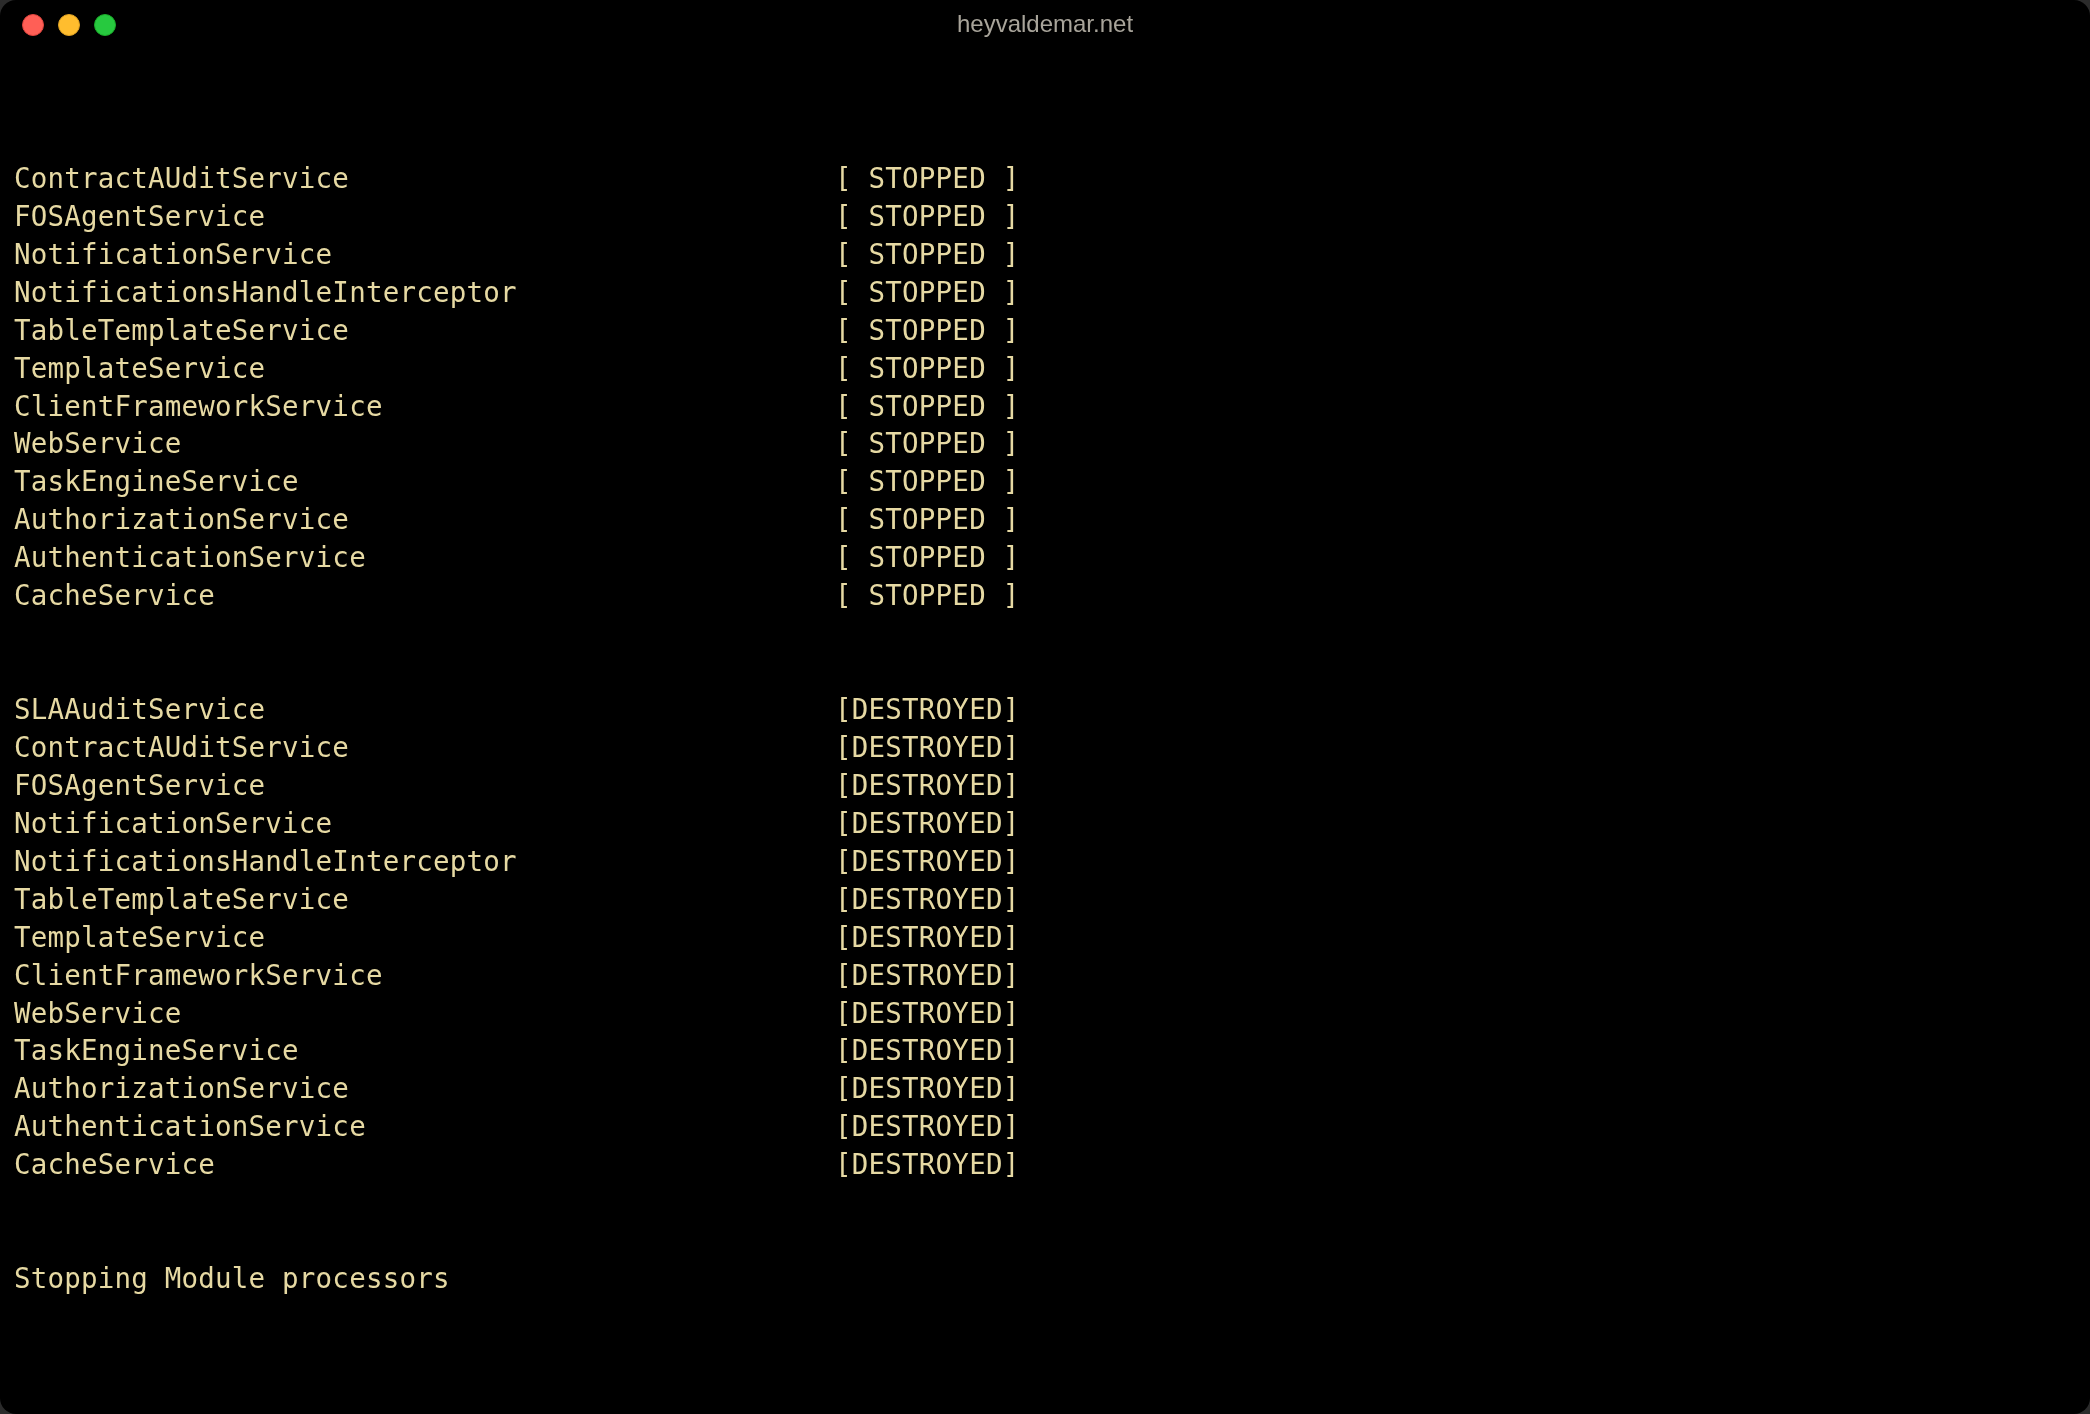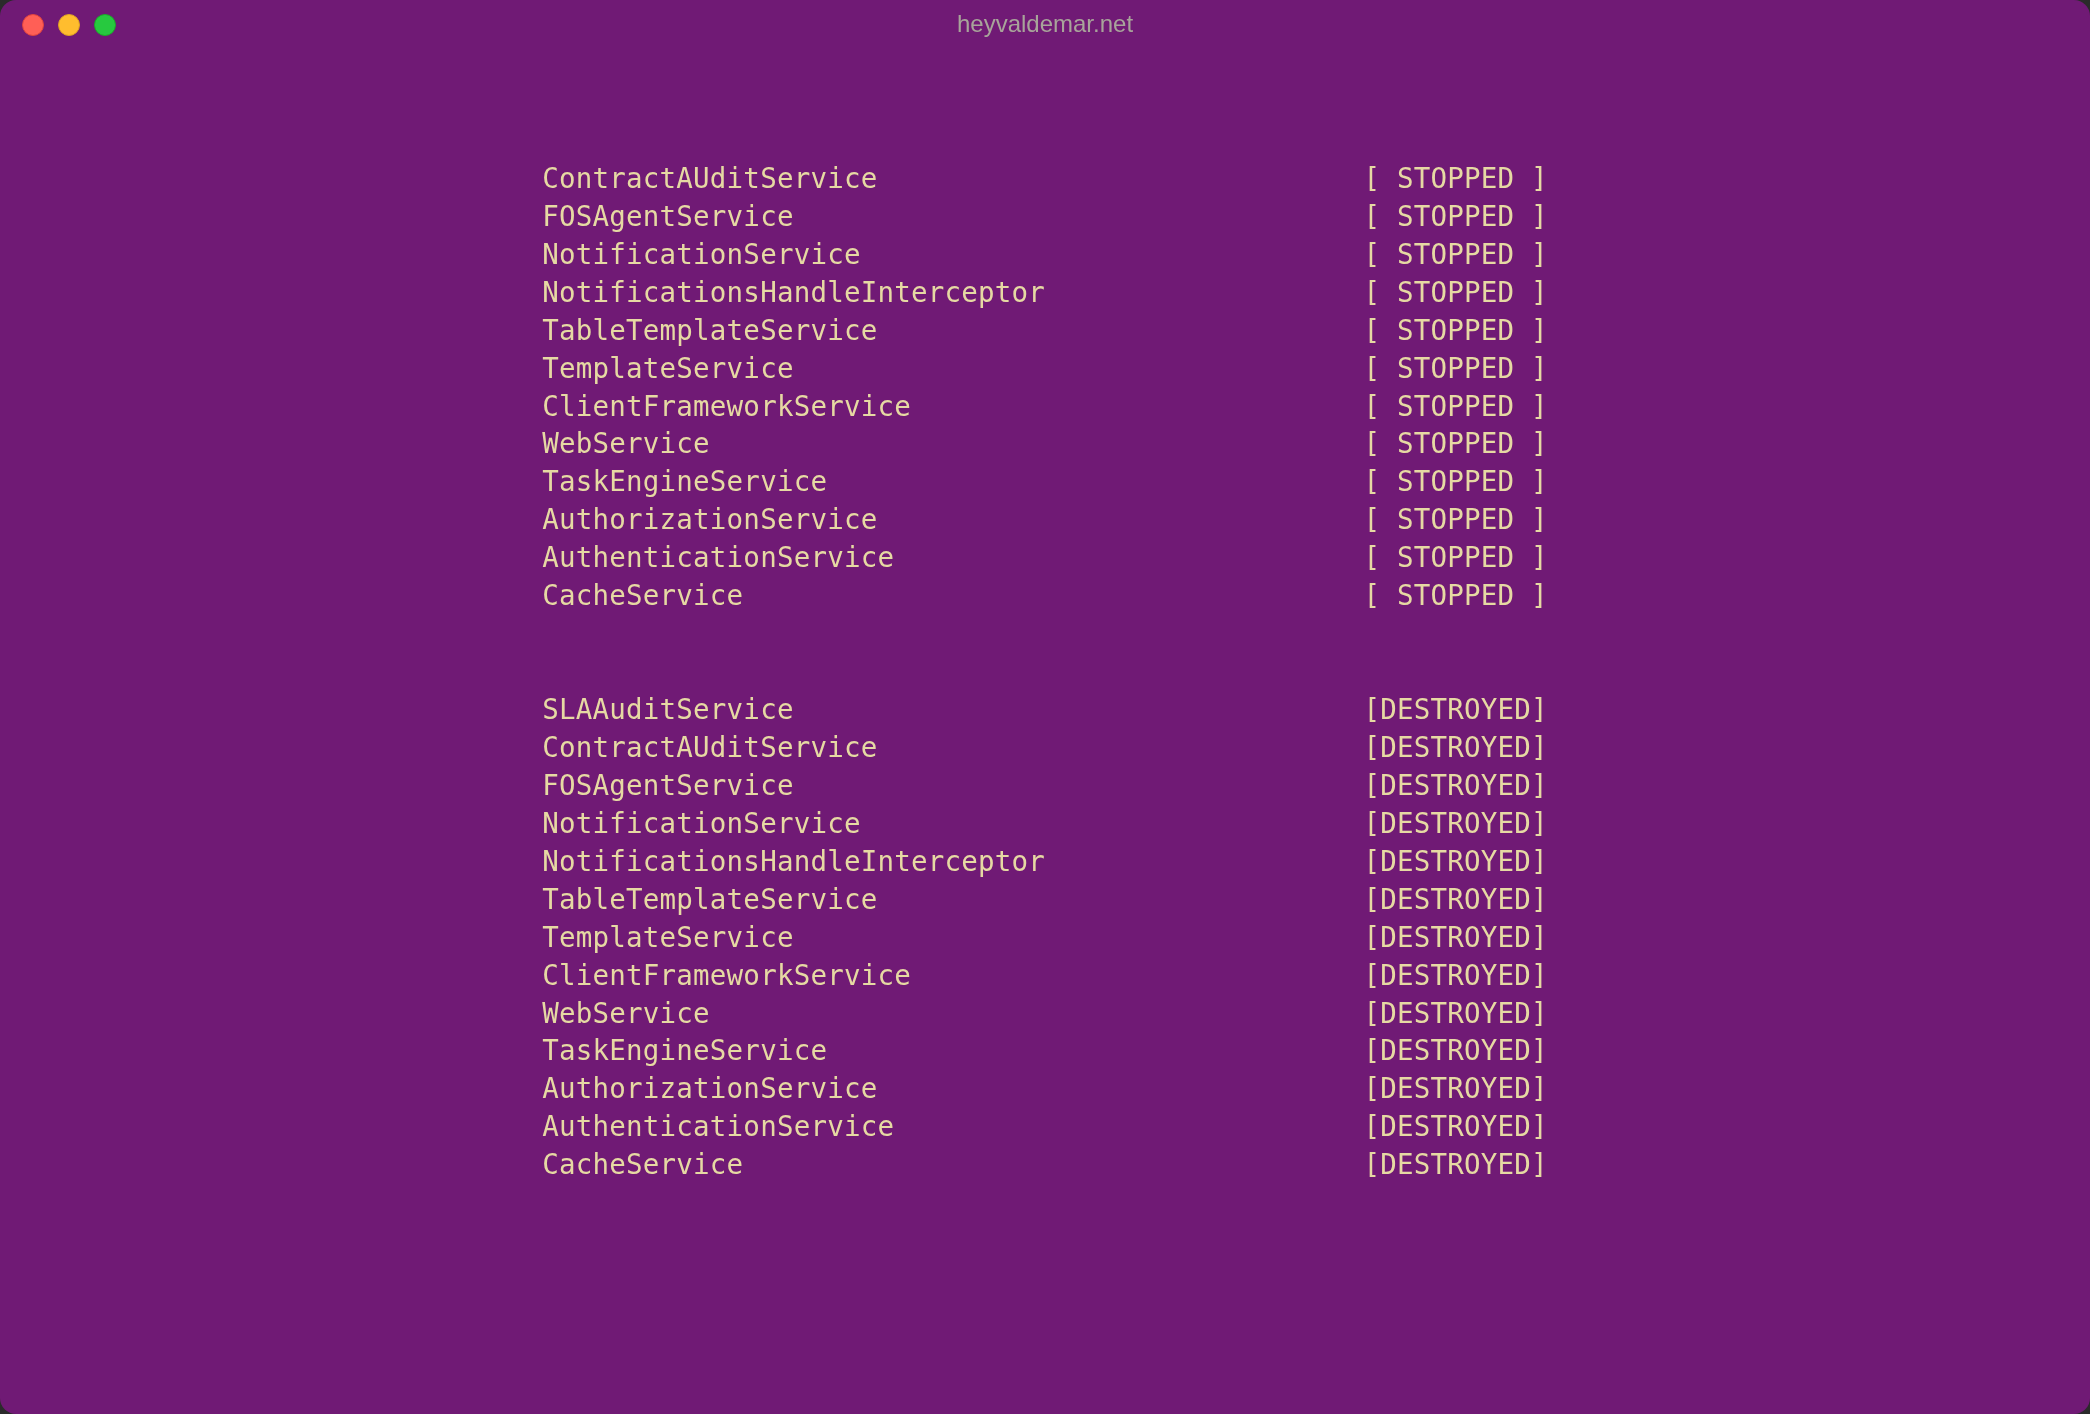--- a/index.html
+++ b/index.html
@@ -9,25 +9,24 @@
     height: 1414px;
     background: #2b2b2b;
     font-family: "SF Mono", "Menlo", "Consolas", monospace;
     font-size: 27.5px;
     color: #e6d9a3;
     overflow: hidden;
   }
   .window {
     width: 2090px;
     height: 1414px;
-    background: #701a75;
+    background: #000000;
     border-radius: 16px;
     box-sizing: border-box;
     position: relative;
-    text-align: center;
   }
   .titlebar {
     height: 44px;
     display: flex;
     align-items: center;
     position: relative;
   }
   .traffic-lights {
     position: absolute;
     left: 22px;
@@ -69,20 +68,21 @@
       <div class="light red"></div>
       <div class="light yellow"></div>
       <div class="light green"></div>
     </div>
     <div class="title">heyvaldemar.net</div>
   </div>
 
   <div class="term">
     <div id="stopped-block"><span class="line"><span>ContractAUditService                             </span><span>[ STOPPED ]</span></span><span class="line"><span>FOSAgentService                                  </span><span>[ STOPPED ]</span></span><span class="line"><span>NotificationService                              </span><span>[ STOPPED ]</span></span><span class="line"><span>NotificationsHandleInterceptor                   </span><span>[ STOPPED ]</span></span><span class="line"><span>TableTemplateService                             </span><span>[ STOPPED ]</span></span><span class="line"><span>TemplateService                                  </span><span>[ STOPPED ]</span></span><span class="line"><span>ClientFrameworkService                           </span><span>[ STOPPED ]</span></span><span class="line"><span>WebService                                       </span><span>[ STOPPED ]</span></span><span class="line"><span>TaskEngineService                                </span><span>[ STOPPED ]</span></span><span class="line"><span>AuthorizationService                             </span><span>[ STOPPED ]</span></span><span class="line"><span>AuthenticationService                            </span><span>[ STOPPED ]</span></span><span class="line"><span>CacheService                                     </span><span>[ STOPPED ]</span></span></div>
     <div id="destroyed-block"><span class="line"><span>SLAAuditService                                  </span><span>[DESTROYED]</span></span><span class="line"><span>ContractAUditService                             </span><span>[DESTROYED]</span></span><span class="line"><span>FOSAgentService                                  </span><span>[DESTROYED]</span></span><span class="line"><span>NotificationService                              </span><span>[DESTROYED]</span></span><span class="line"><span>NotificationsHandleInterceptor                   </span><span>[DESTROYED]</span></span><span class="line"><span>TableTemplateService                             </span><span>[DESTROYED]</span></span><span class="line"><span>TemplateService                                  </span><span>[DESTROYED]</span></span><span class="line"><span>ClientFrameworkService                           </span><span>[DESTROYED]</span></span><span class="line"><span>WebService                                       </span><span>[DESTROYED]</span></span><span class="line"><span>TaskEngineService                                </span><span>[DESTROYED]</span></span><span class="line"><span>AuthorizationService                             </span><span>[DESTROYED]</span></span><span class="line"><span>AuthenticationService                            </span><span>[DESTROYED]</span></span><span class="line"><span>CacheService                                     </span><span>[DESTROYED]</span></span></div>
+    <span class="line">Stopping Module processors</span>
     
     
     
     
     
   </div>
 
 </div>
 
 </body></html>

